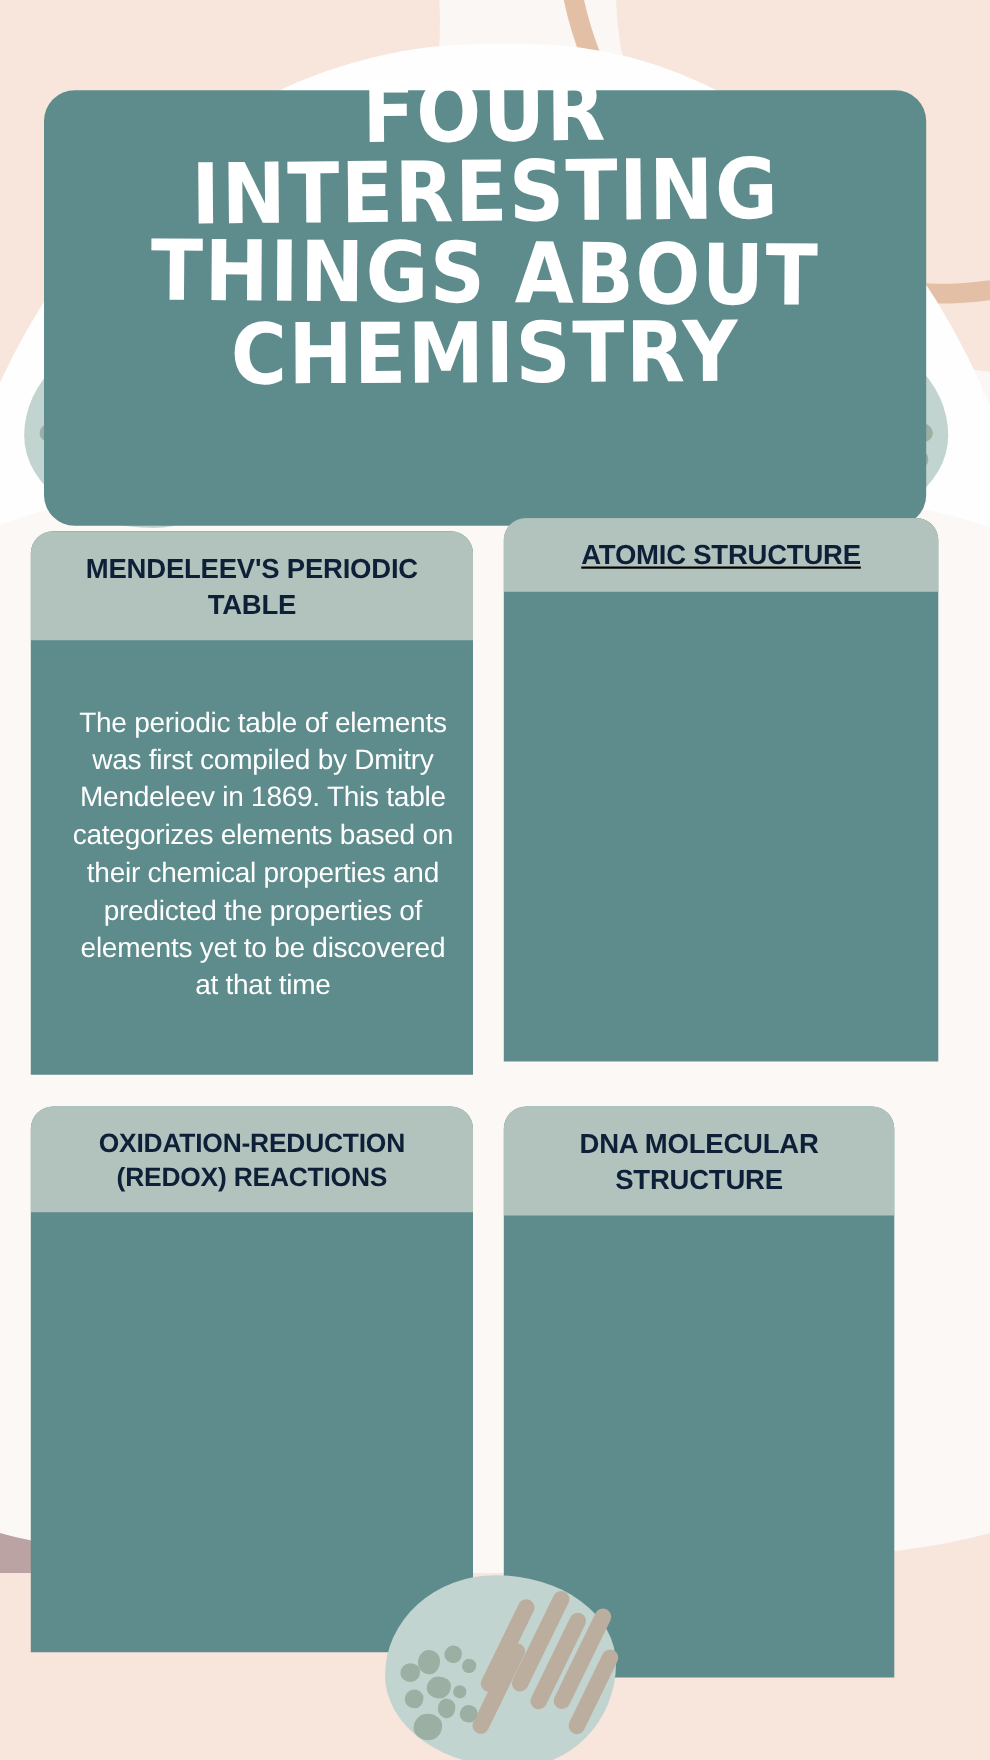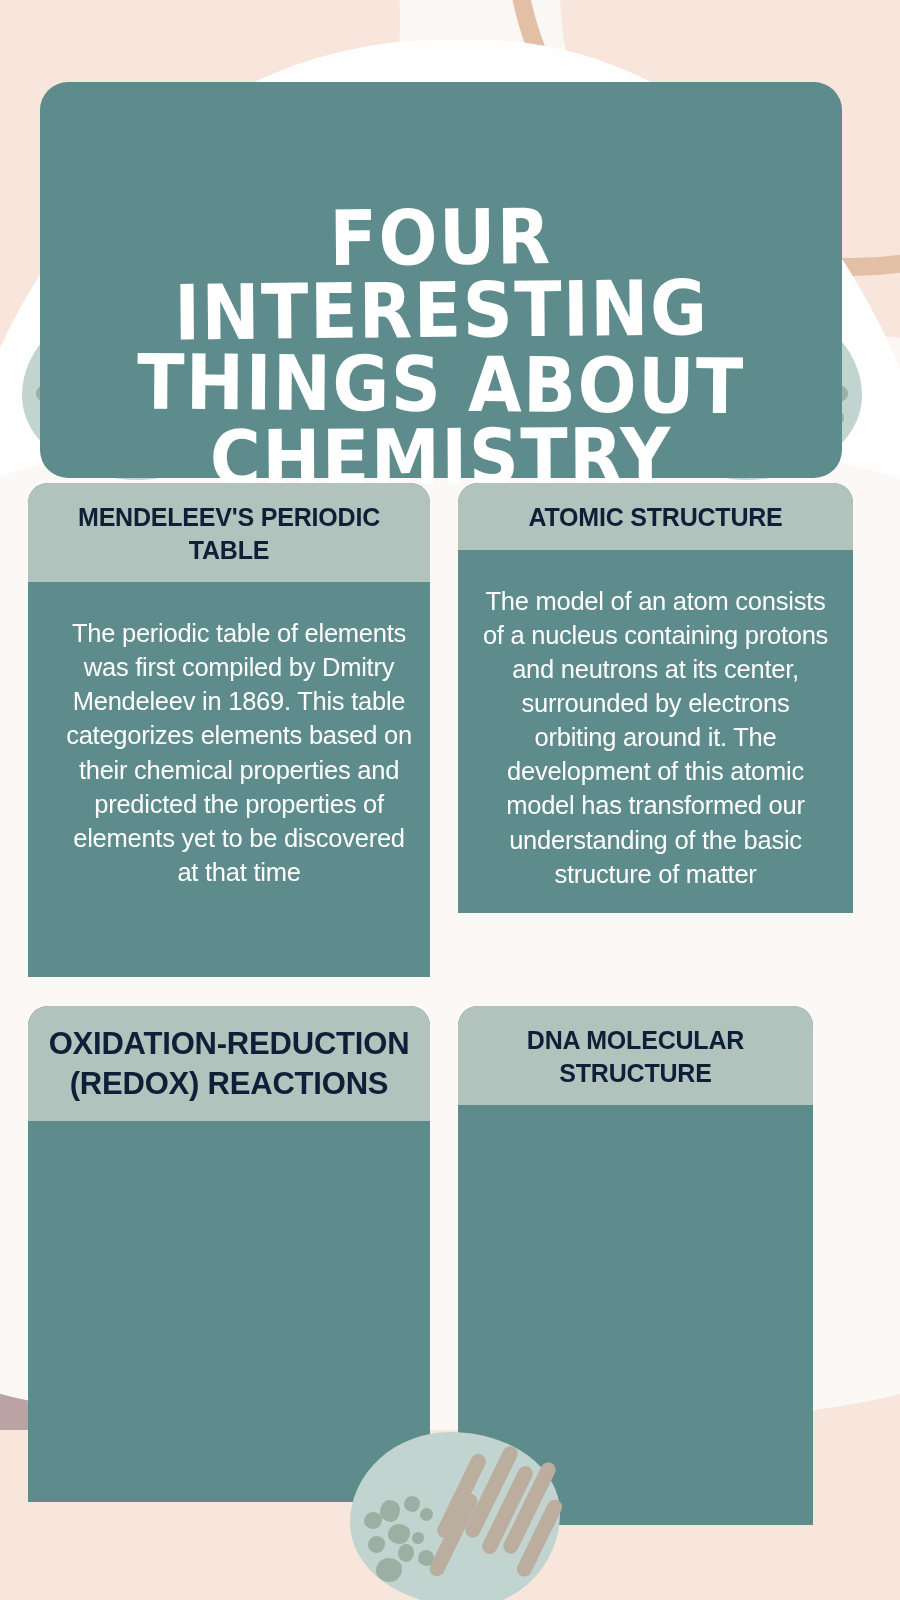--- a/index.html
+++ b/index.html
@@ -151,21 +151,21 @@
   .header-banner {
     position: absolute;
     left: 40px;
     top: 82px;
     width: 802px;
     height: 396px;
     background: #5E8C8C;
     border-radius: 28px;
     z-index: 5;
     display: flex;
-    align-items: flex-end;
+    align-items: flex-start;
     justify-content: center;
   }
   .header-title {
     color: #FFFFFF;
     text-align: center;
     font-family: "DejaVu Sans", sans-serif;
     font-weight: bold;
     font-size: 68px;
     line-height: 0.96;
     letter-spacing: 1.5px;
@@ -211,26 +211,26 @@
   .card-body {
     color: #FFFFFF;
     font-family: "Liberation Sans", sans-serif;
     font-size: 25.5px;
     line-height: 1.34;
     text-align: center;
     padding: 34px 20px 16px;
     letter-spacing: -0.25px;
   }
 
-  #card-1 { left: 28px;  top: 483px;  width: 402px; height: 494px; }
-  #card-2 { left: 458px; top: 483px;  width: 395px; height: 430px; }
+  #card-1 { left: 28px;  top: 483px;  width: 402px; height: 494px; gap: 24px; }
+  #card-2 { left: 458px; top: 471px;  width: 395px; height: 494px; text-decoration: underline; }
   #card-3 { left: 28px;  top: 1006px; width: 402px; height: 496px; }
   #card-4 { left: 458px; top: 1006px; width: 355px; height: 519px; }
 
-  #card-3 .card-head { font-size: 31px; }
+  #card-3 .card-head { font-size: 24px; }
   #card-4 .card-body { padding-top: 30px; }
   #card-1 .card-body { padding-left: 14px; padding-right: 14px; margin-left: 20px; }
   #card-3 .card-body { padding-left: 12px; padding-right: 12px; }
   #card-4 .card-body { padding-left: 12px; padding-right: 12px; }
 </style>
 </head>
 <body>
 
 <div id="poster">
 
@@ -297,21 +297,20 @@
 
   <div class="cards">
 
     <div class="card" id="card-1">
       <div class="card-head">MENDELEEV'S PERIODIC TABLE</div>
       <div class="card-body">The periodic table of elements was first compiled by Dmitry Mendeleev in 1869. This table categorizes elements based on their chemical properties and predicted the properties of elements yet to be discovered at that time</div>
     </div>
 
     <div class="card" id="card-2">
       <div class="card-head">ATOMIC STRUCTURE</div>
-      <div class="card-body">The model of an atom consists of a nucleus containing protons and neutrons at its center, surrounded by electrons orbiting around it. The development of this atomic model has transformed our understanding of the basic structure of matter</div>
     </div>
 
     <div class="card" id="card-3">
       <div class="card-head">OXIDATION-REDUCTION (REDOX) REACTIONS</div>
     </div>
 
     <div class="card" id="card-4">
       <div class="card-head">DNA MOLECULAR STRUCTURE</div>
     </div>
 

